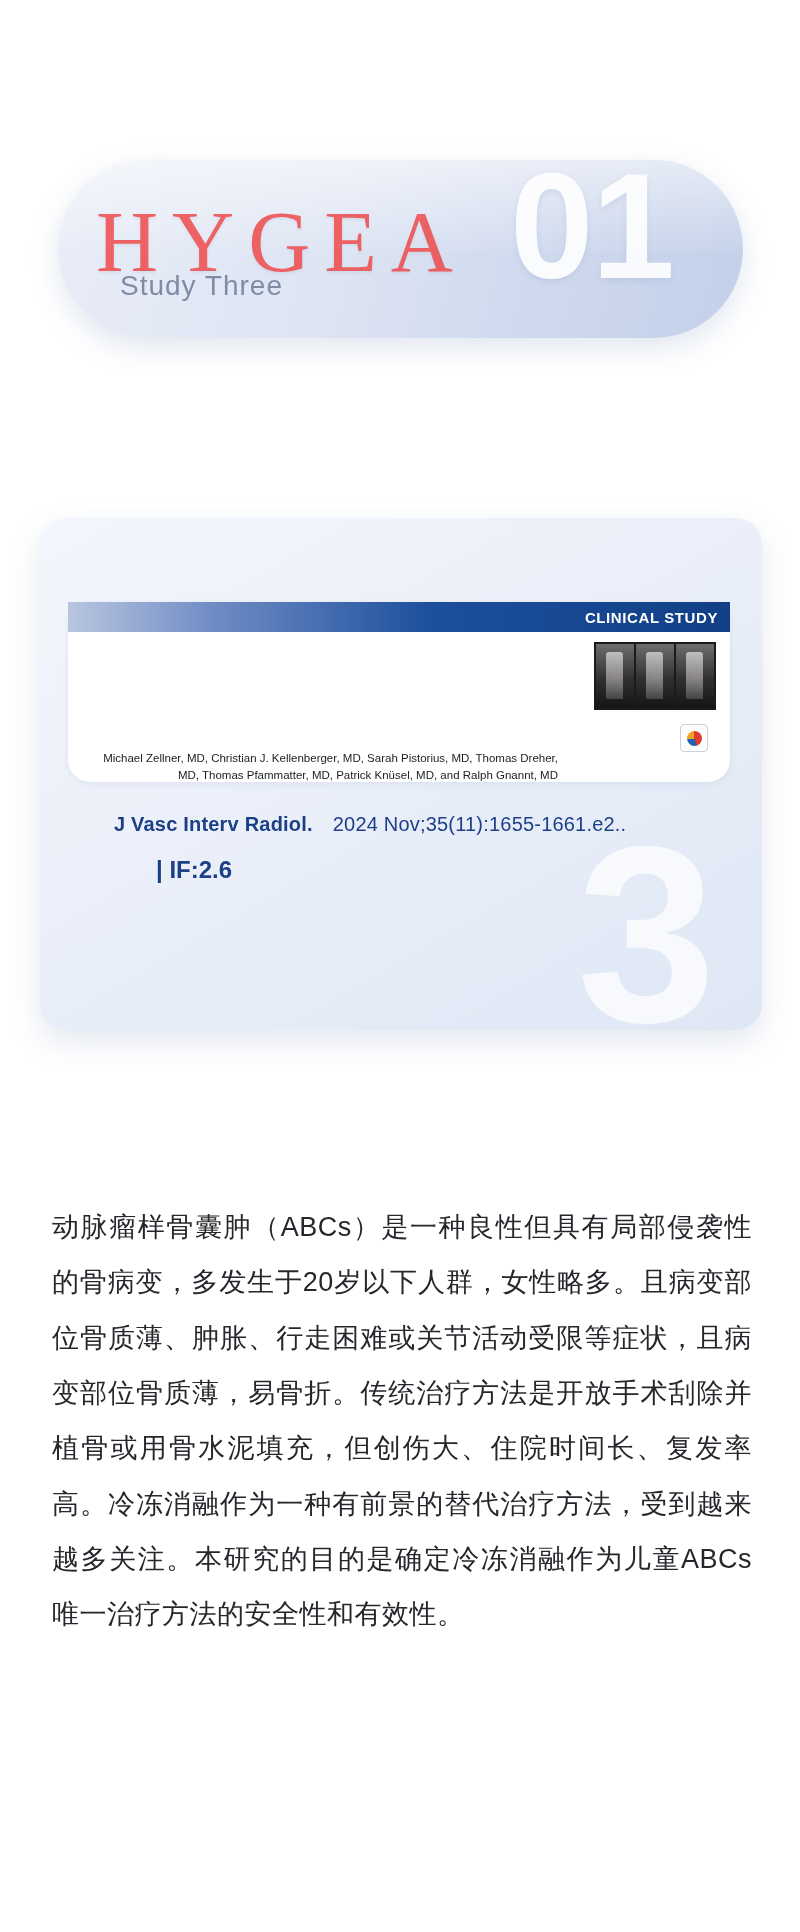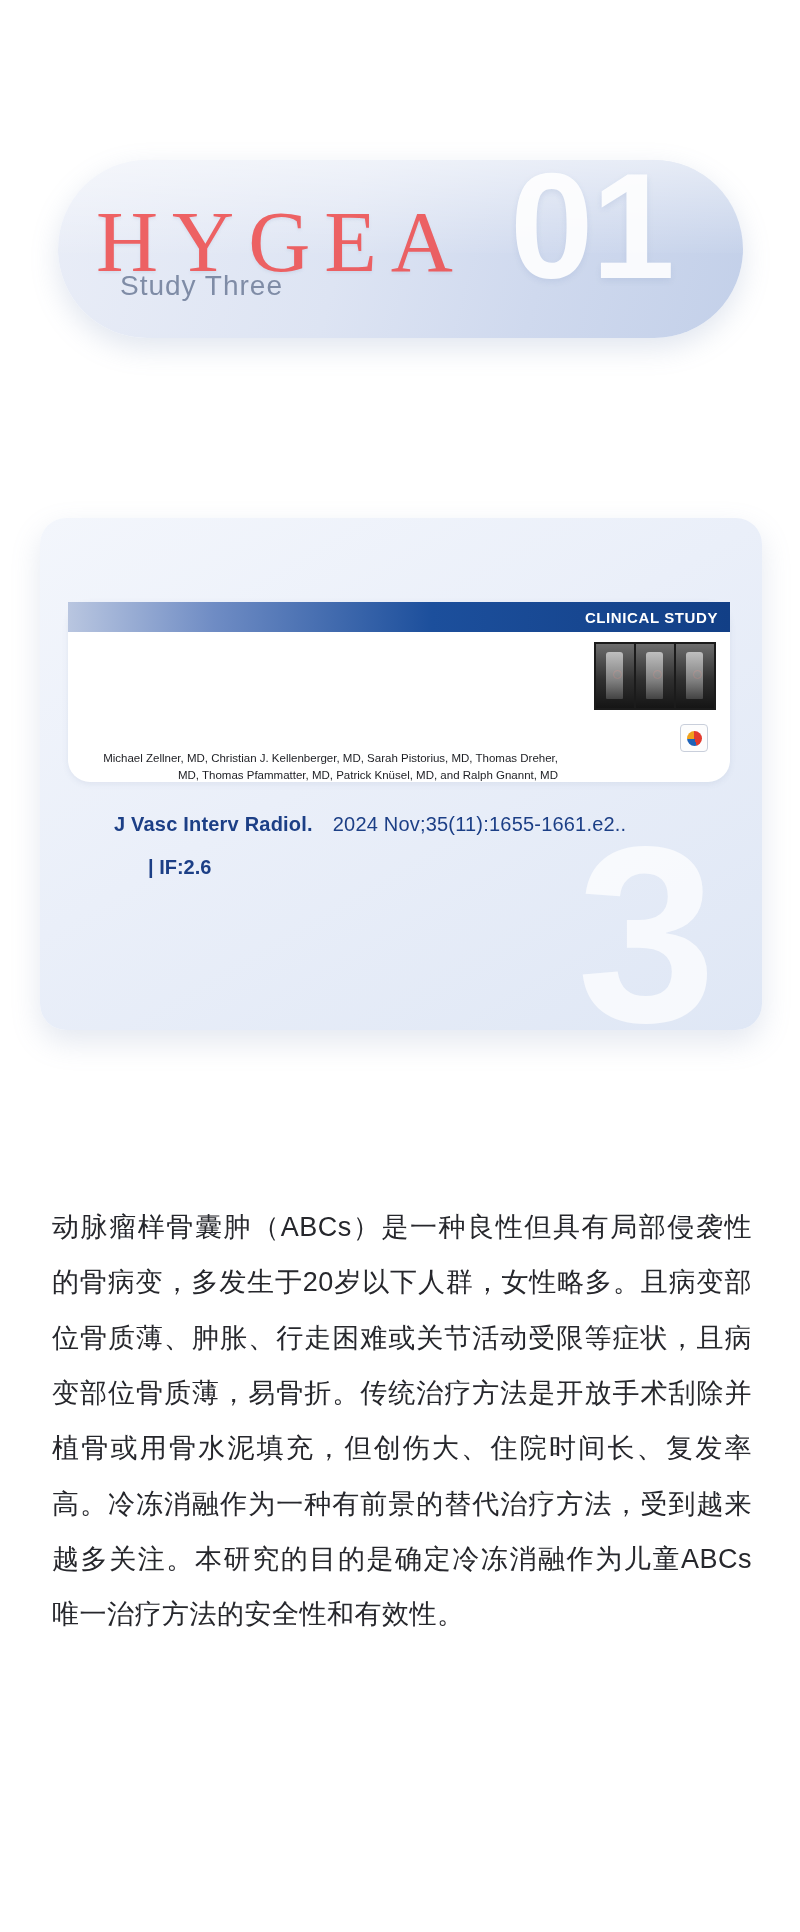--- a/index.html
+++ b/index.html
@@ -218,23 +218,23 @@
     font-weight: bold;
     letter-spacing: 0.2px;
   }
   .journal-line .vol {
     font-weight: normal;
     color: #1c3f86;
     margin-left: 20px;
   }
   .if-line {
     position: absolute;
-    left: 108px;
+    left: 116px;
     top: 338px;
-    font-size: 20px;
+    font-size: 24px;
     color: #1c3f86;
     font-weight: bold;
   }
 
   
   .body-text {
     position: absolute;
     left: 52px;
     top: 1200px;
     width: 700px;

